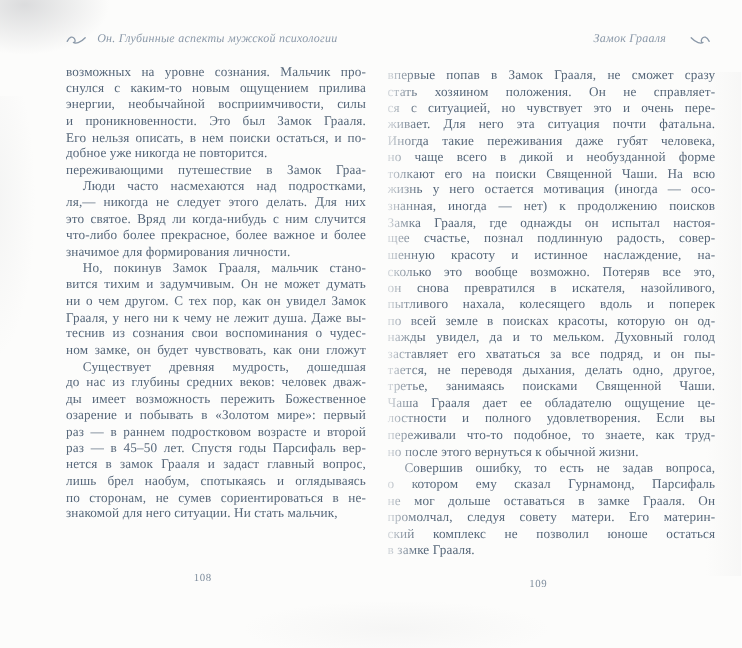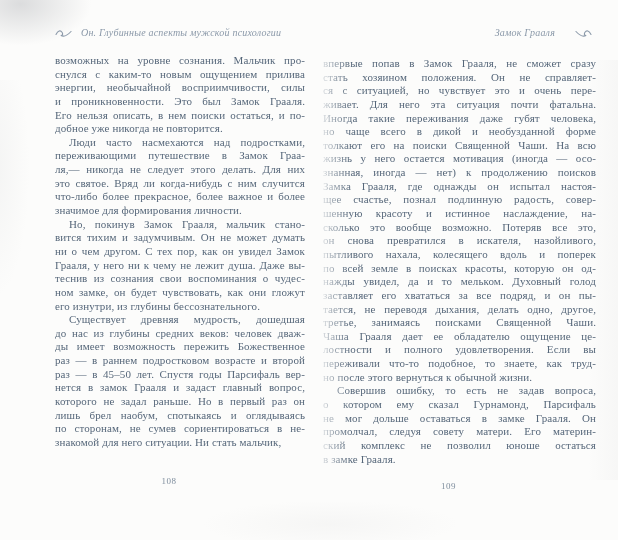--- a/index.html
+++ b/index.html
@@ -104,40 +104,39 @@
       </span>
       <span>Он. Глубинные аспекты мужской психологии</span>
     </div>
     <div class="page-body">
         <div class="line">возможных на уровне сознания. Мальчик про-</div>
         <div class="line">снулся с каким-то новым ощущением прилива</div>
         <div class="line">энергии, необычайной восприимчивости, силы</div>
         <div class="line">и проникновенности. Это был Замок Грааля.</div>
         <div class="line">Его нельзя описать, в нем поиски остаться, и по-</div>
         <div class="line last">добное уже никогда не повторится.</div>
+        <div class="line">переживающими путешествие в Замок Граа-</div>
         <div class="line indent">Люди часто насмехаются над подростками,</div>
-        <div class="line">переживающими путешествие в Замок Граа-</div>
         <div class="line">ля,— никогда не следует этого делать. Для них</div>
         <div class="line">это святое. Вряд ли когда-нибудь с ним случится</div>
         <div class="line">что-либо более прекрасное, более важное и более</div>
         <div class="line last">значимое для формирования личности.</div>
         <div class="line indent">Но, покинув Замок Грааля, мальчик стано-</div>
         <div class="line">вится тихим и задумчивым. Он не может думать</div>
         <div class="line">ни о чем другом. С тех пор, как он увидел Замок</div>
         <div class="line">Грааля, у него ни к чему не лежит душа. Даже вы-</div>
         <div class="line">теснив из сознания свои воспоминания о чудес-</div>
         <div class="line">ном замке, он будет чувствовать, как они гложут</div>
-        <div class="line last">его изнутри, из глубины бессознательного.</div>
         <div class="line indent">Существует древняя мудрость, дошедшая</div>
         <div class="line">до нас из глубины средних веков: человек дваж-</div>
         <div class="line">ды имеет возможность пережить Божественное</div>
+        <div class="line">озарение и побывать в «Золотом мире»: первый</div>
         <div class="line">раз — в раннем подростковом возрасте и второй</div>
         <div class="line">раз — в 45–50 лет. Спустя годы Парсифаль вер-</div>
         <div class="line">нется в замок Грааля и задаст главный вопрос,</div>
-        <div class="line">которого не задал раньше. Но в первый раз он</div>
         <div class="line">лишь брел наобум, спотыкаясь и оглядываясь</div>
         <div class="line">по сторонам, не сумев сориентироваться в не-</div>
         <div class="line last">знакомой для него ситуации. Ни стать мальчик,</div>
       </div>
     <div class="page-number">108</div>
   </div>
 
   <div class="page page-right">
     <div class="running-header">
       <span>Замок Грааля</span>

